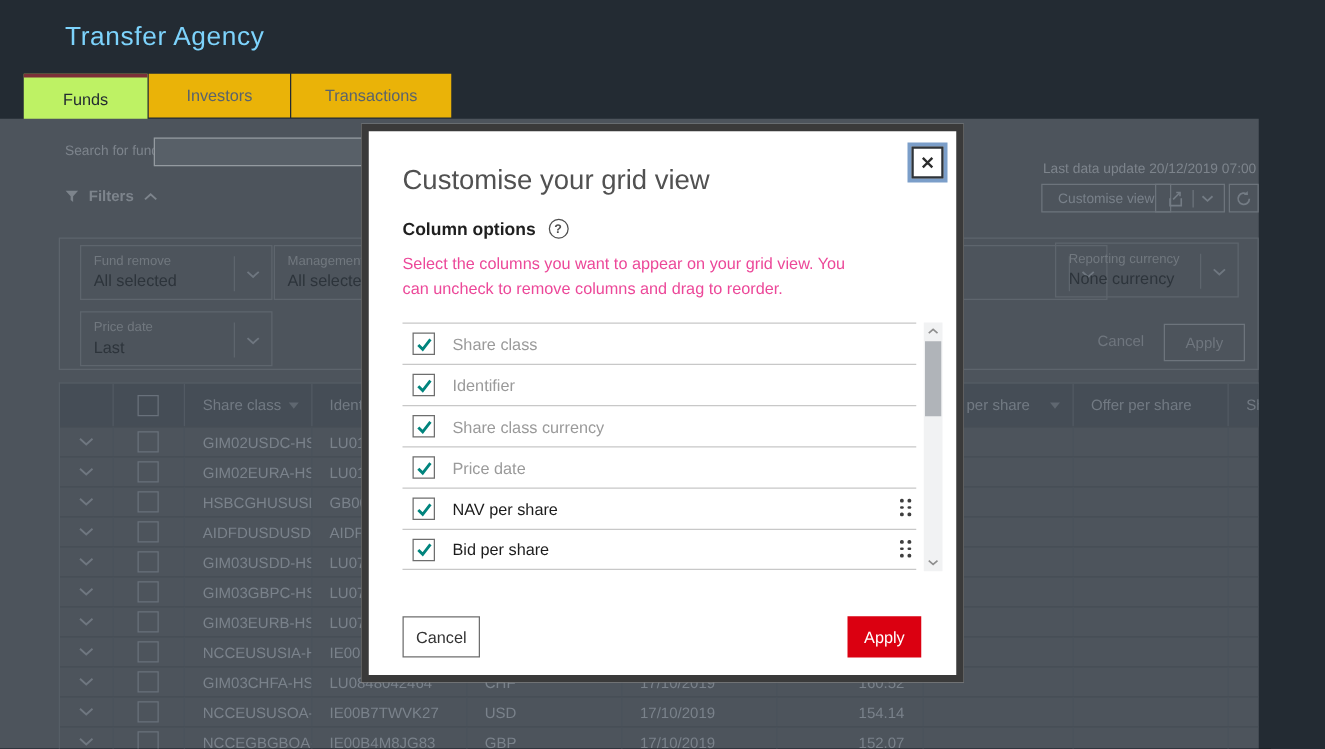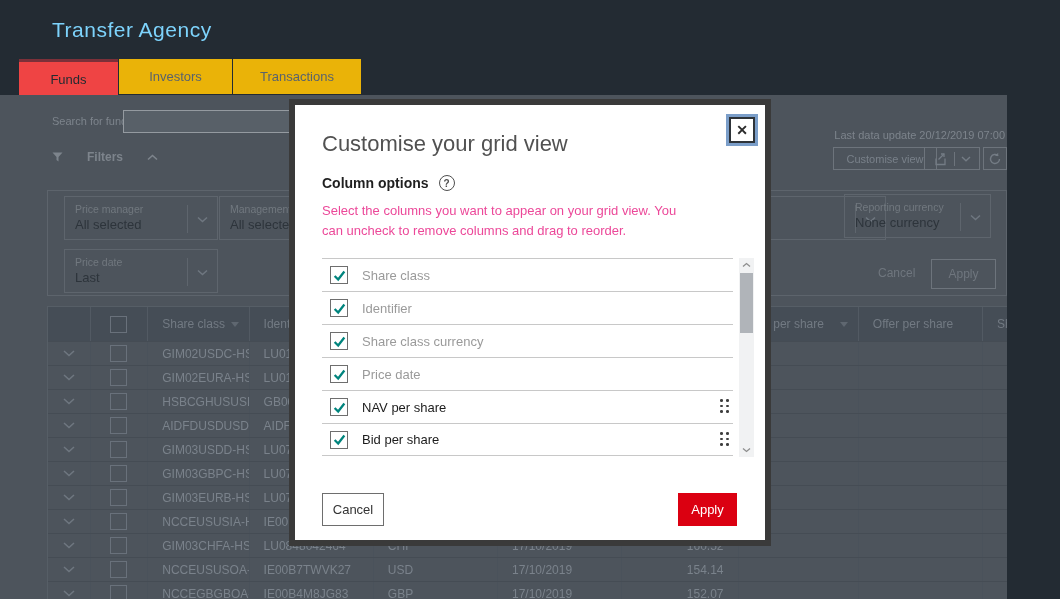--- a/index.html
+++ b/index.html
@@ -7,36 +7,36 @@
   body { font-family: "Liberation Sans", sans-serif; }
   .stage { position:relative; width:1060px; height:599px; overflow:hidden;
            background:#232b33; font-family:"Liberation Sans", sans-serif; }
 
   
   .app-title { position:absolute; left:52px; top:18px; font-size:21px; font-weight:500;
                letter-spacing:.5px; color:#7dd3fc; }
   .tabbar { position:absolute; left:0; top:59px; width:1060px; height:36px; }
   .tab { position:absolute; top:0; height:35px; background:#eab308; color:#59636d;
          font-size:13px; display:flex; align-items:center; justify-content:center; cursor:pointer; }
-  .tab.active { height:37px; background:#ef4444; color:#242b31; border-top:3px solid #7c3039; }
+  .tab.active { height:37px; background:#bef264; color:#242b31; border-top:3px solid #7c3039; }
   .tab.t-funds { left:19px; width:99px; }
   .tab.t-investors { left:119px; width:113px; }
   .tab.t-transactions { left:233px; width:128px; }
 
   
   .content-bg { position:absolute; left:0; top:95px; width:1007px; height:504px; background:#4d545c; }
   .muted-sm { font-size:11px; color:#7d848c; }
   .search-label { position:absolute; left:52px; top:115px; }
   .search-input { position:absolute; left:123px; top:110px; width:337px; height:23px;
                   background:#586068; border:1px solid #949aa0; outline:none; color:#d0d4d8;
                   font-size:12px; padding:0 6px; }
   .last-update { position:absolute; top:129px; right:55px; }
 
   .filters-row { position:absolute; left:52px; top:147px; height:20px; display:flex;
-                 align-items:center; gap:24px; color:#7d848c; cursor:pointer; }
+                 align-items:center; gap:8px; color:#7d848c; cursor:pointer; }
   .filters-label { font-size:12px; font-weight:bold; color:#7d848c; }
 
   .ghost-btn { position:absolute; height:23px; border:1px solid #6d747c; color:#79818a;
                font-size:11px; display:flex; align-items:center; justify-content:center;
                background:transparent; cursor:pointer; }
   .btn-customise { left:833px; top:147px; width:104px; }
   .btn-export { left:924px; top:147px; width:56px; gap:6px; }
   .btn-export .vdiv { width:1px; height:14px; background:#6d747c; }
   .btn-refresh { left:983px; top:147px; width:24px; }
 
@@ -180,21 +180,21 @@
     <span>
         <svg width="14" height="14" viewBox="0 0 14 14">
           <path d="M11.5 7a4.5 4.5 0 1 1-1.4-3.25" fill="none" stroke="#747c85" stroke-width="1.4"></path>
           <path d="M10.2 0.8v3.2H7z" fill="#747c85"></path>
         </svg>
       </span>
   </button>
 
   <div class="filter-panel">
     <div class="dd dd-fund-manager">
-      <span class="dd-label">Price manager</span>
+      <span class="dd-label">Fund remove</span>
       <span class="dd-value">All selected</span>
       <span class="dd-sep"></span>
       <span class="dd-chev">
           <svg width="11" height="7" viewBox="0 0 11 7">
             <polyline points="1,1.5 5.5,5.5 10,1.5" fill="none" stroke="#6f7780" stroke-width="1.5"></polyline>
           </svg>
         </span>
     </div>
     <div class="dd dd-management">
       <span class="dd-label">Management</span>

